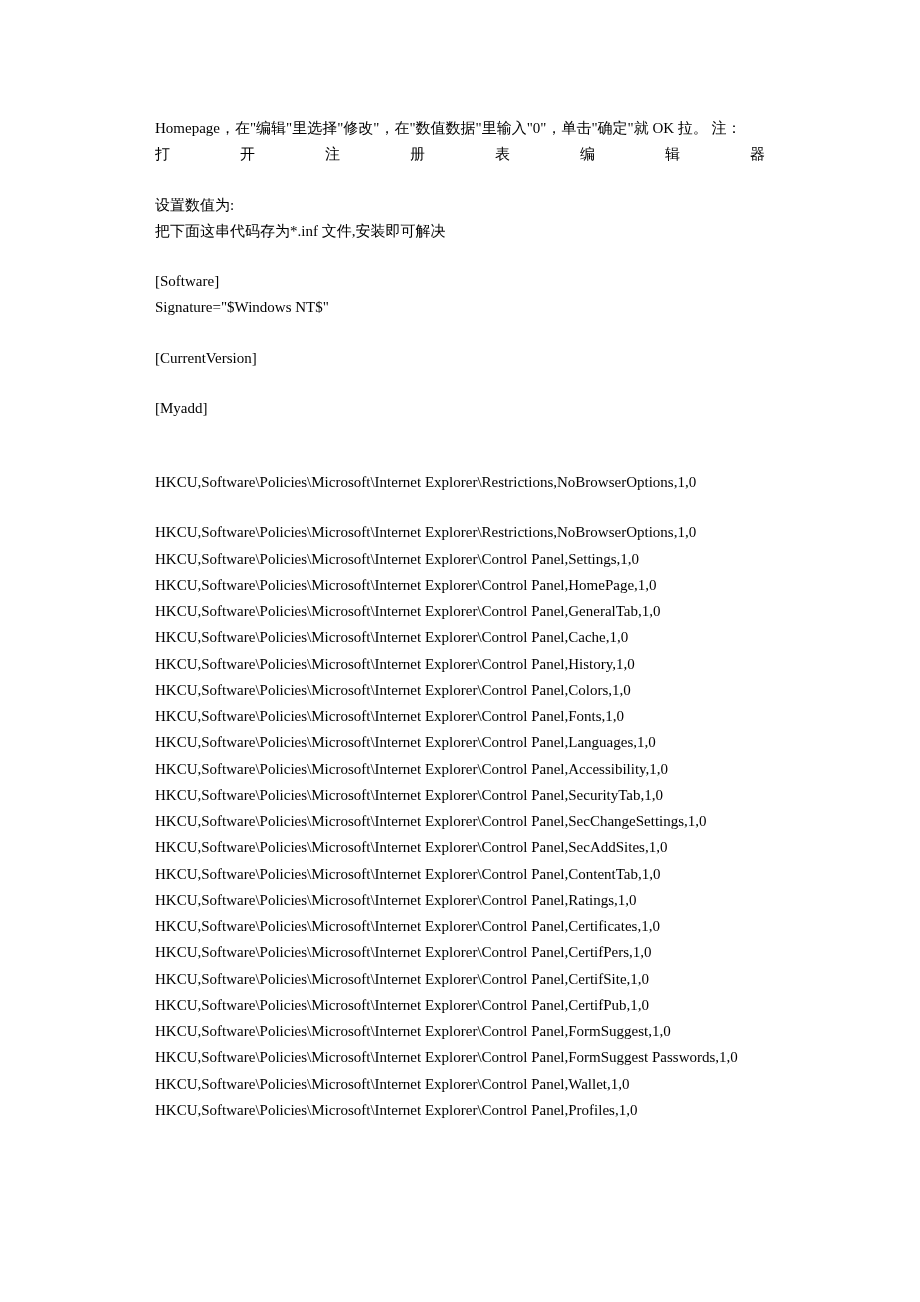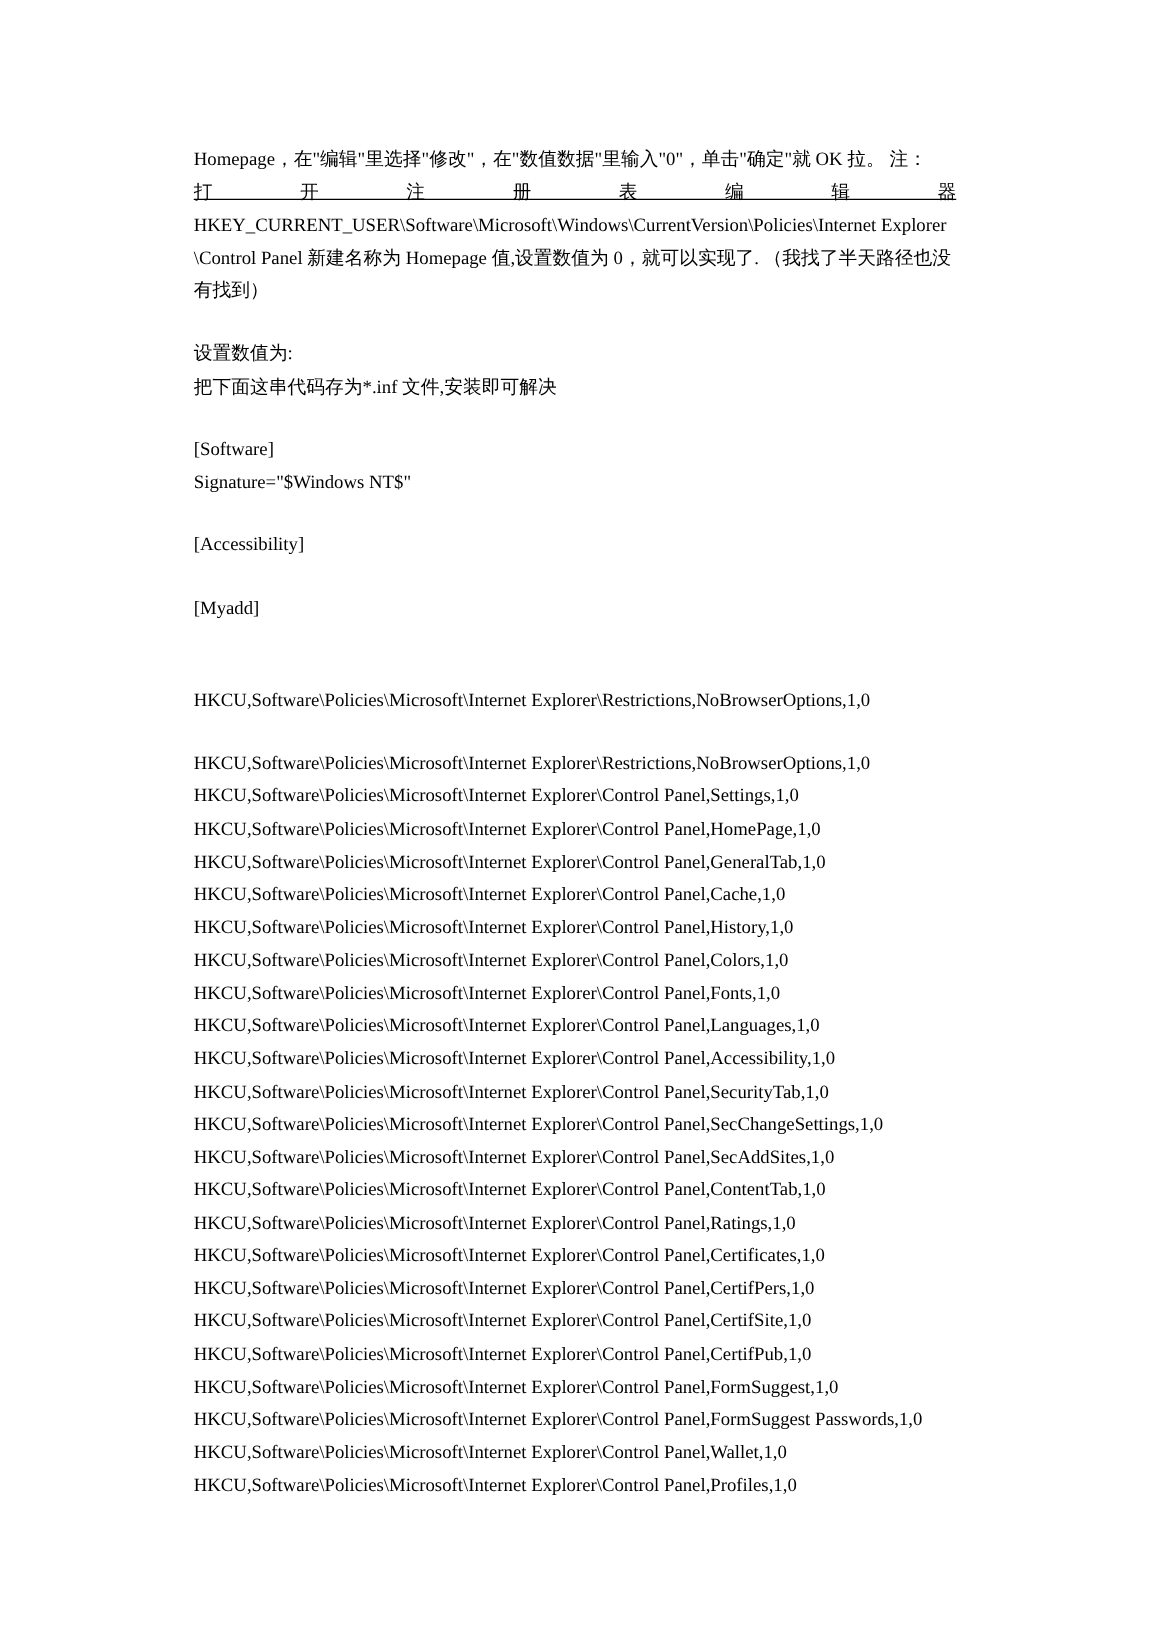--- a/index.html
+++ b/index.html
@@ -11,53 +11,51 @@
     color: #000000;
     line-height: 1.75;
     width: 920px;
   }
   .page {
     padding: 115px 155px 100px 155px;
   }
   .justify-stretch {
     text-align: justify;
     text-align-last: justify;
-    text-decoration: underline;
   }
   p {
     margin: 0;
     padding: 0;
     word-break: break-all;
   }
   .spacer {
     height: 1.6em;
   }
 </style>
 </head>
 <body>
 
 <div class="page">
 
   <p>Homepage，在"编辑"里选择"修改"，在"数值数据"里输入"0"，单击"确定"就 OK 拉。  注：</p>
   <p class="justify-stretch">打开注册表编辑器</p>
-  <p>HKEY_CURRENT_USER\Software\Microsoft\Windows\CurrentVersion\Policies\Internet Explorer\Control Panel 新建名称为 Homepage 值,设置数值为 0，就可以实现了.  （我找了半天路径也没有找到）</p>
 
   <div class="spacer"></div>
 
   <p>设置数值为:</p>
   <p>把下面这串代码存为*.inf 文件,安装即可解决</p>
 
   <div class="spacer"></div>
 
   <p>[Software]</p>
   <p>Signature="$Windows NT$"</p>
 
   <div class="spacer"></div>
 
-  <p>[Accessibility]</p>
+  <p>[CurrentVersion]</p>
 
   <div class="spacer"></div>
 
   <p>[Myadd]</p>
 
   <div class="spacer"></div>
 
 
   <div class="spacer"></div>
 

